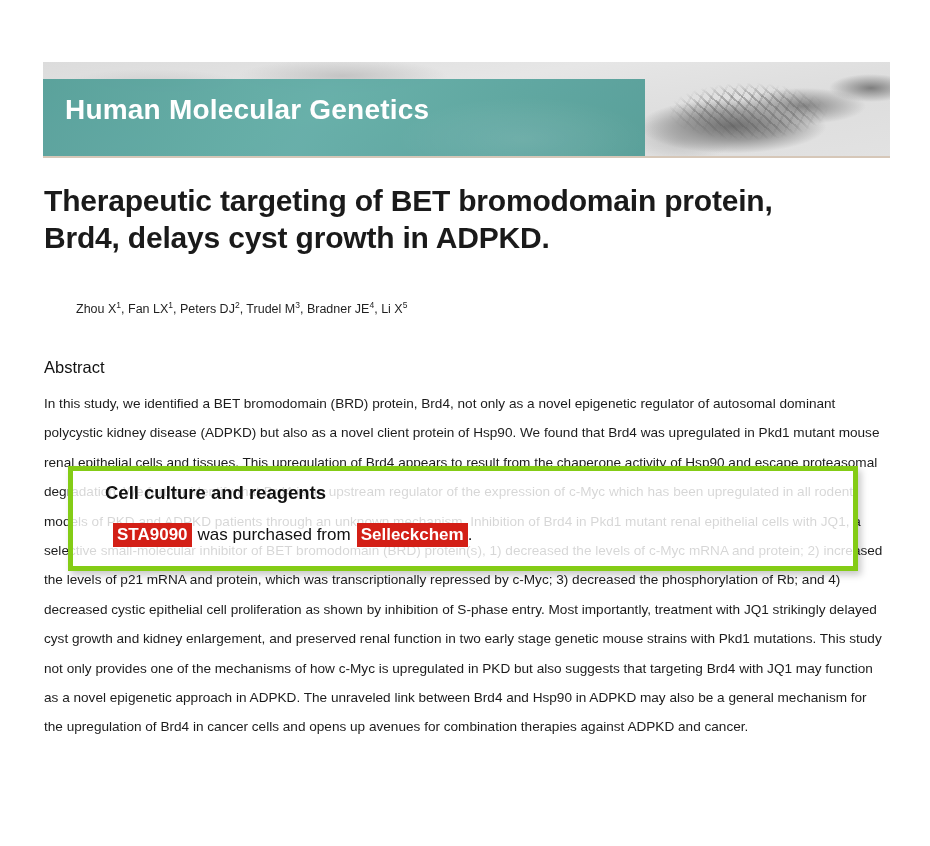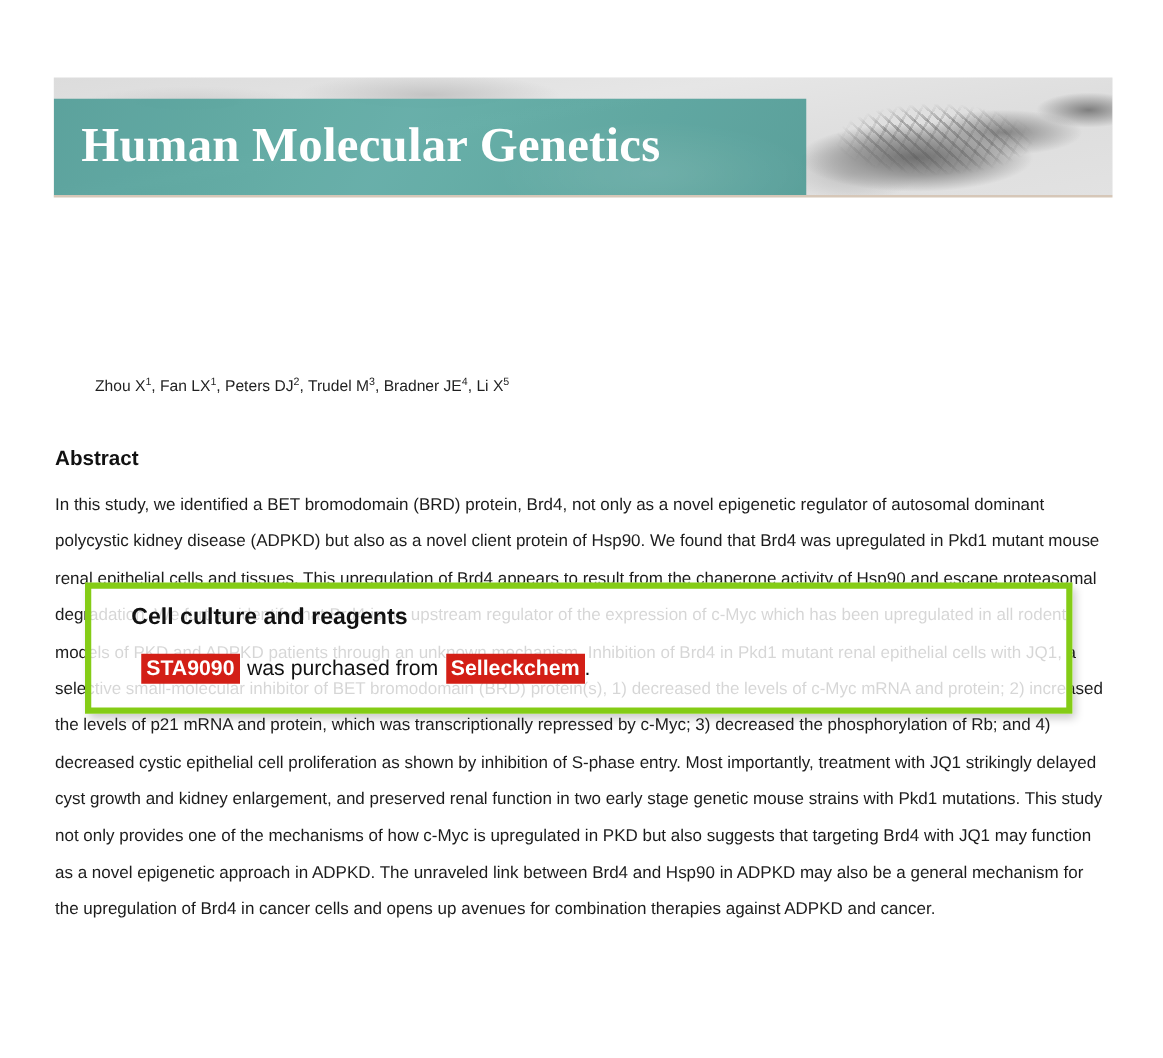--- a/index.html
+++ b/index.html
@@ -69,22 +69,22 @@
     inset: 0;
     background:
       radial-gradient(ellipse 180px 60px at 480px 60px, rgba(255,255,255,.10) 0%, rgba(255,255,255,0) 70%),
       linear-gradient(120deg, rgba(0,0,0,.06) 0%, rgba(255,255,255,.05) 45%, rgba(0,0,0,.07) 100%);
   }
   .banner-title {
     position: absolute;
     left: 22px;
     top: 32px;
     color: #ffffff;
-    font-family: Liberation Serif, serif;
-    font-size: 39px;
+    font-family: Liberation Sans, sans-serif;
+    font-size: 28px;
     font-weight: bold;
     letter-spacing: .2px;
     white-space: nowrap;
   }
   .banner-rule {
     position: absolute;
     left: 43px;
     top: 156px;
     width: 847px;
     height: 2px;
@@ -111,21 +111,21 @@
     color: #1f1f1f;
     margin-left: 32px;
   }
   .authors sup { font-size: 8.5px; vertical-align: super; }
 
   .abstract-heading {
     position: absolute;
     left: 44px;
     top: 358px;
     font-size: 16.5px;
-    font-weight: bold;
+    font-weight: normal;
     color: #111111;
   }
   .abstract-body {
     position: absolute;
     left: 44px;
     top: 389px;
     width: 840px;
     font-size: 13.6px;
     line-height: 29.4px;
     color: #1c1c1c;
@@ -173,20 +173,21 @@
 
 <div class="page">
 
   <div class="banner">
     <div class="banner-photo"></div>
     <div class="banner-teal" style="background-color: rgb(87, 168, 161);"></div>
     <div class="banner-title">Human Molecular Genetics</div>
   </div>
   <div class="banner-rule" style="background: rgb(214, 199, 184);"></div>
 
+  <div class="article-title">Therapeutic targeting of BET bromodomain protein, Brd4, delays cyst growth in ADPKD.</div>
 
   <div class="authors">
     <span>Zhou X<sup>1</sup>, </span><span>Fan LX<sup>1</sup>, </span><span>Peters DJ<sup>2</sup>, </span><span>Trudel M<sup>3</sup>, </span><span>Bradner JE<sup>4</sup>, </span><span>Li X<sup>5</sup></span>
   </div>
 
   <div class="abstract-heading">Abstract</div>
   <div class="abstract-body">In this study, we identified a BET bromodomain (BRD) protein, Brd4, not only as a novel epigenetic regulator of autosomal dominant polycystic kidney disease (ADPKD) but also as a novel client protein of Hsp90. We found that Brd4 was upregulated in Pkd1 mutant mouse renal epithelial cells and tissues. This upregulation of Brd4 appears to result from the chaperone activity of Hsp90 and escape proteasomal degradation. We further identify that Brd4 is an upstream regulator of the expression of c-Myc which has been upregulated in all rodent models of PKD and ADPKD patients through an unknown mechanism. Inhibition of Brd4 in Pkd1 mutant renal epithelial cells with JQ1, a selective small-molecular inhibitor of BET bromodomain (BRD) protein(s), 1) decreased the levels of c-Myc mRNA and protein; 2) increased the levels of p21 mRNA and protein, which was transcriptionally repressed by c-Myc; 3) decreased the phosphorylation of Rb; and 4) decreased cystic epithelial cell proliferation as shown by inhibition of S-phase entry. Most importantly, treatment with JQ1 strikingly delayed cyst growth and kidney enlargement, and preserved renal function in two early stage genetic mouse strains with Pkd1 mutations. This study not only provides one of the mechanisms of how c-Myc is upregulated in PKD but also suggests that targeting Brd4 with JQ1 may function as a novel epigenetic approach in ADPKD. The unraveled link between Brd4 and Hsp90 in ADPKD may also be a general mechanism for the upregulation of Brd4 in cancer cells and opens up avenues for combination therapies against ADPKD and cancer.</div>
 
   <div class="overlay">
     <div class="overlay-heading">Cell culture and reagents</div>

